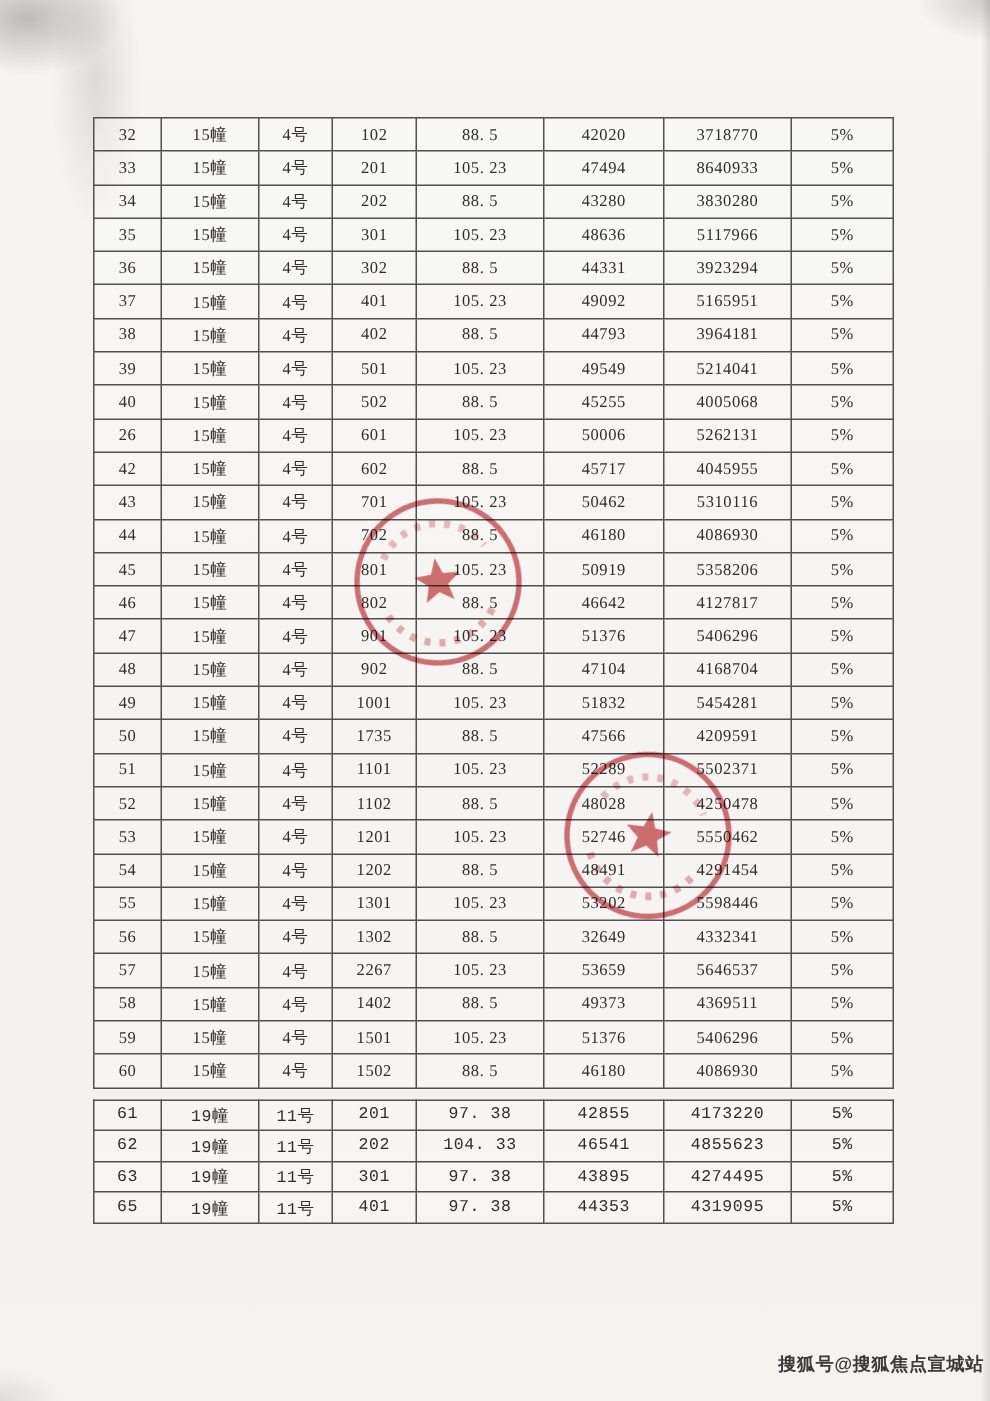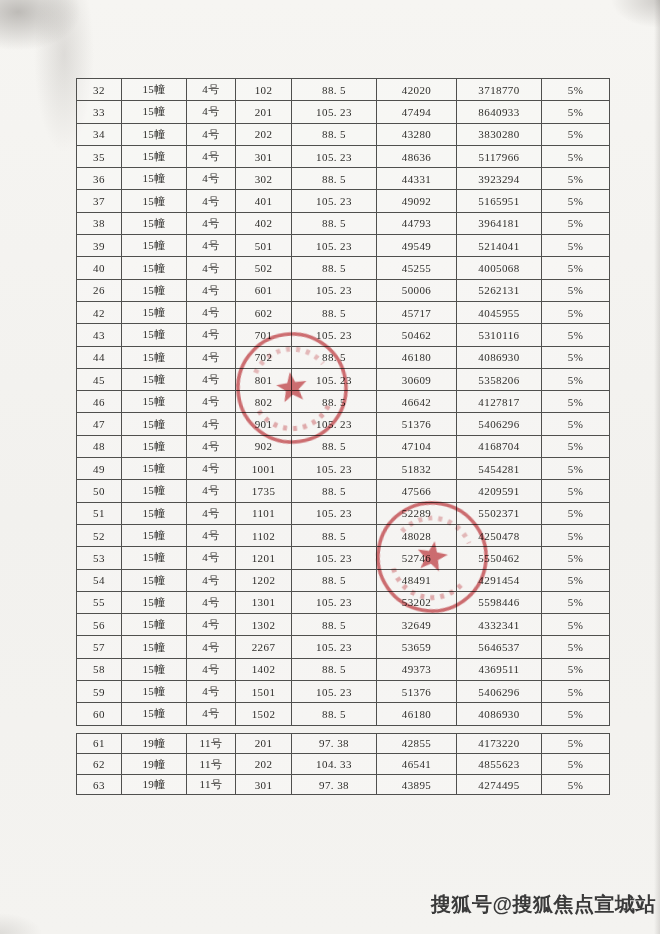--- a/index.html
+++ b/index.html
@@ -13,45 +13,45 @@
       radial-gradient(70px 40px at 100% 0%, rgba(110,105,100,.30), transparent 70%),
       radial-gradient(40px 130px at 64px 55px, rgba(135,130,125,.22), transparent 75%),
       radial-gradient(60px 30px at 0% 100%, rgba(120,115,110,.18), transparent 70%),
       linear-gradient(180deg,#f6f5f2 0%,#f2f1ee 55%,#f4f3f0 100%);
   }
   .page::after{
     content:"";position:absolute;top:0;right:0;width:6px;height:100%;
     background:linear-gradient(90deg,transparent,rgba(100,95,90,.18));
     pointer-events:none;
   }
-  .table-wrap{position:absolute;left:76px;top:78px;width:533px;}
+  .table-wrap{position:absolute;left:62px;top:78px;width:533px;}
   table{border-collapse:collapse;table-layout:fixed;width:533px;background:rgba(255,255,255,.25);}
   td{
     border:1px solid #50504e;
     text-align:center;vertical-align:middle;
     font-size:11px;color:#2e2d2a;
     padding:0;letter-spacing:.4px;
     white-space:nowrap;overflow:hidden;
   }
   #t1 td{height:21.3px;}
-  #t2 td{height:19.6px;}
+  #t2 td{height:19.6px;font-family:Liberation Mono, monospace;}
   .sect-gap{height:7px;}
   col.c0{width:45px;} col.c1{width:65px;} col.c2{width:49px;} col.c3{width:56px;}
   col.c4{width:85px;} col.c5{width:80px;} col.c6{width:85px;} col.c7{width:68px;}
   .seal{
     position:absolute;pointer-events:none;
     mix-blend-mode:multiply;opacity:.72;
     filter:blur(.4px);
   }
   .seal1{left:232px;top:328px;transform:rotate(-8deg);}
   .seal2{left:372px;top:497px;transform:rotate(10deg);}
   .watermark{
     position:absolute;right:4px;bottom:16px;
     font-family:"Liberation Sans","DejaVu Sans",sans-serif;
-    font-weight:bold;font-size:20px;color:#3a3a3a;letter-spacing:.5px;margin-top:10px;
+    font-weight:bold;font-size:12px;color:#3a3a3a;letter-spacing:.5px;margin-top:10px;
   }
 </style>
 </head>
 <body>
 
 <div class="page">
 
   <div class="table-wrap">
     <table id="t1">
       <colgroup>
@@ -194,21 +194,21 @@
             <td>46180</td>
             <td>4086930</td>
             <td>5%</td>
           </tr>
           <tr>
             <td>45</td>
             <td>15幢</td>
             <td>4号</td>
             <td>801</td>
             <td>105. 23</td>
-            <td>30609</td>
+            <td>50919</td>
             <td>5358206</td>
             <td>5%</td>
           </tr>
           <tr>
             <td>46</td>
             <td>15幢</td>
             <td>4号</td>
             <td>802</td>
             <td>88. 5</td>
             <td>46642</td>
@@ -393,20 +393,30 @@
           <tr>
             <td>63</td>
             <td>19幢</td>
             <td>11号</td>
             <td>301</td>
             <td>97. 38</td>
             <td>43895</td>
             <td>4274495</td>
             <td>5%</td>
           </tr>
+          <tr>
+            <td>65</td>
+            <td>19幢</td>
+            <td>11号</td>
+            <td>401</td>
+            <td>97. 38</td>
+            <td>44353</td>
+            <td>4319095</td>
+            <td>5%</td>
+          </tr>
         </tbody>
     </table>
   </div>
 
   <svg class="seal seal1" width="120" height="120" viewBox="0 0 120 120" aria-hidden="true">
     <circle cx="60" cy="60" r="54" fill="none" stroke="#c43a40" stroke-width="3.6"></circle>
     <polygon fill="#c43a40" points="60,44 64,54.5 75.2,55.1 66.5,62.1 69.4,72.9 60,66.8 50.6,72.9 53.5,62.1 44.8,55.1 56,54.5"></polygon>
     <path d="M 24,78 A 40 40 0 0 0 96,78" fill="none" stroke="#c43a40" stroke-width="5" stroke-dasharray="4 6" opacity=".55"></path>
     <path d="M 26,40 A 40 40 0 0 1 94,40" fill="none" stroke="#c43a40" stroke-width="5" stroke-dasharray="4 6" opacity=".45"></path>
   </svg>

